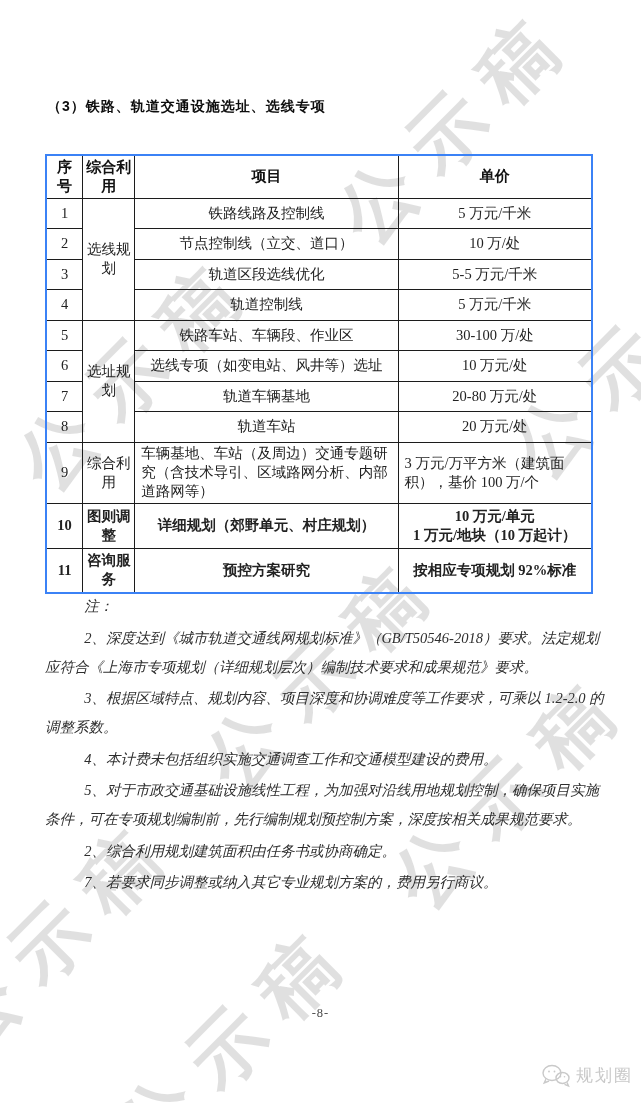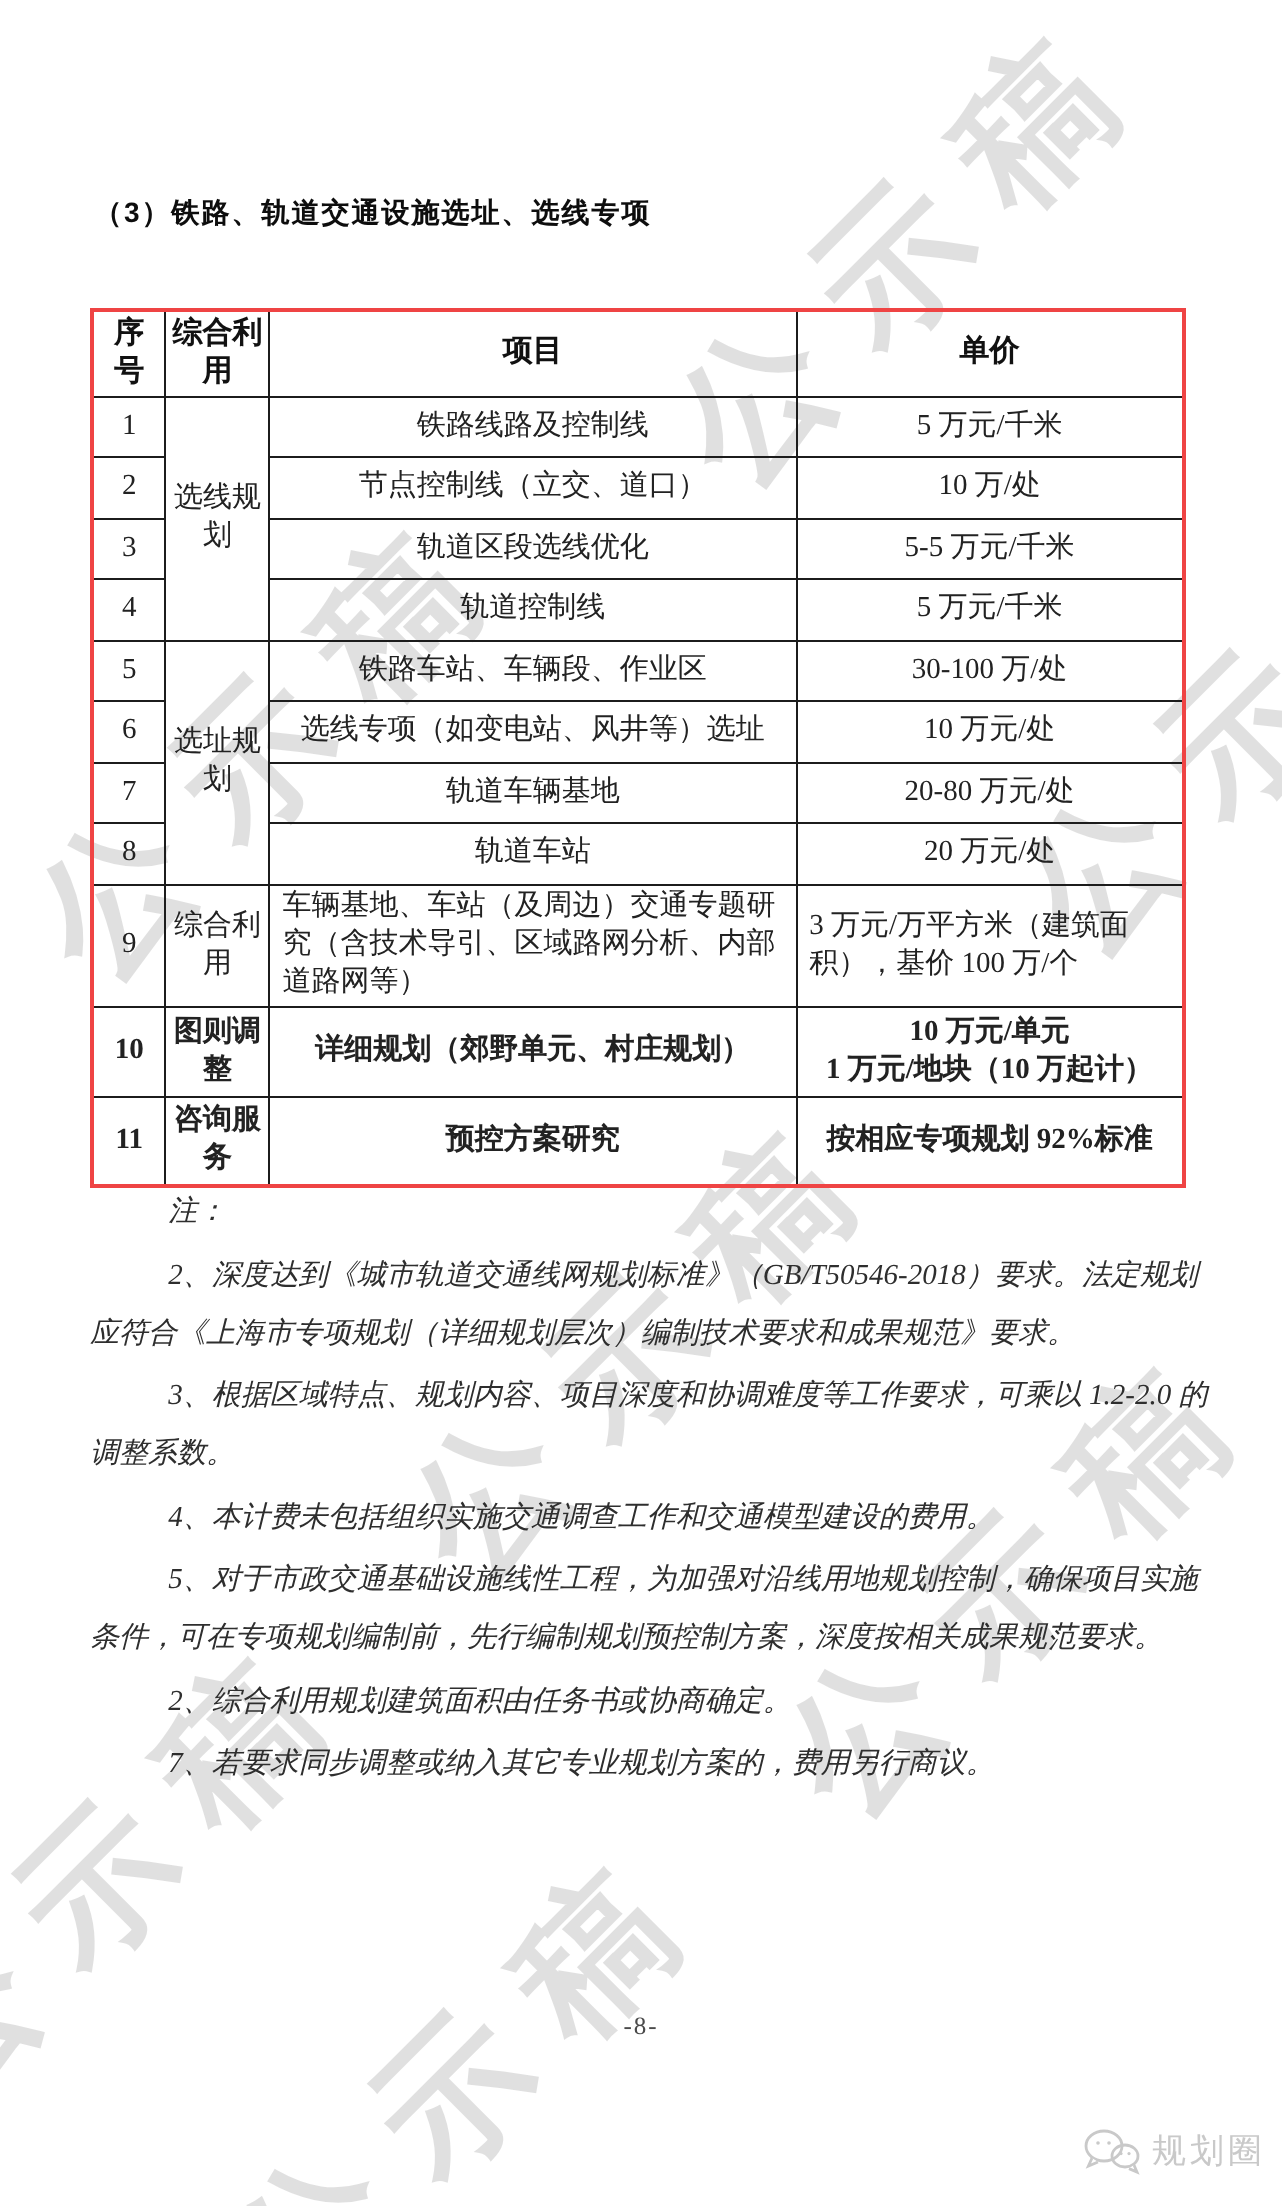--- a/index.html
+++ b/index.html
@@ -34,21 +34,21 @@
     font-size:14px;
     letter-spacing:1px;
     color:#0d0d0d;
   }
   
   table.fee-table{
     position:absolute;left:45px;top:154px;
     width:548px;
     border-collapse:collapse;
     table-layout:fixed;
-    border:2px solid #ef4444;
+    border:2px solid #3b82f6;
     background:transparent;
   }
   .fee-table th,.fee-table td{
     border:1.4px solid #1c1c1c;
     text-align:center;
     vertical-align:middle;
     font-size:14.5px;
     line-height:19px;
     padding:1px 3px;
     color:#222;

